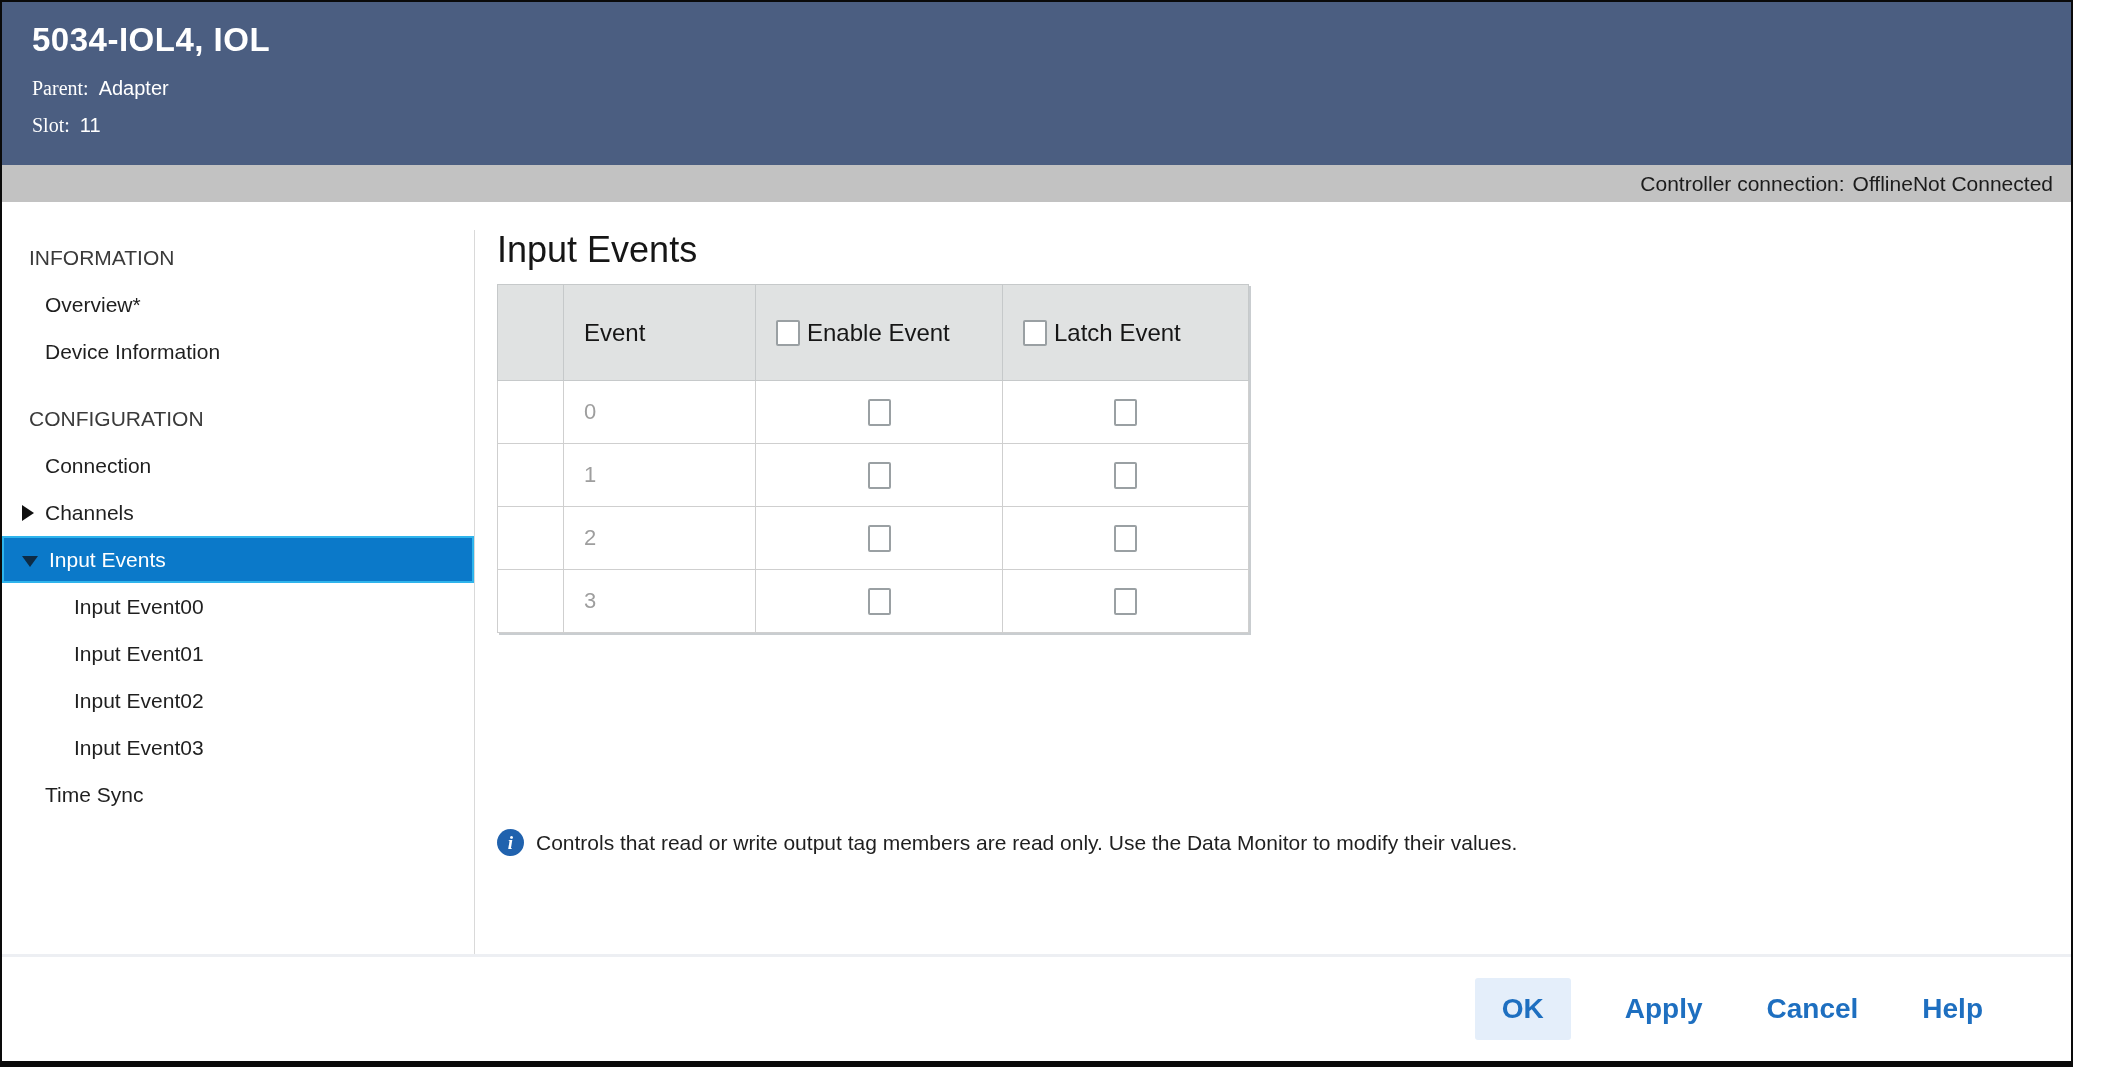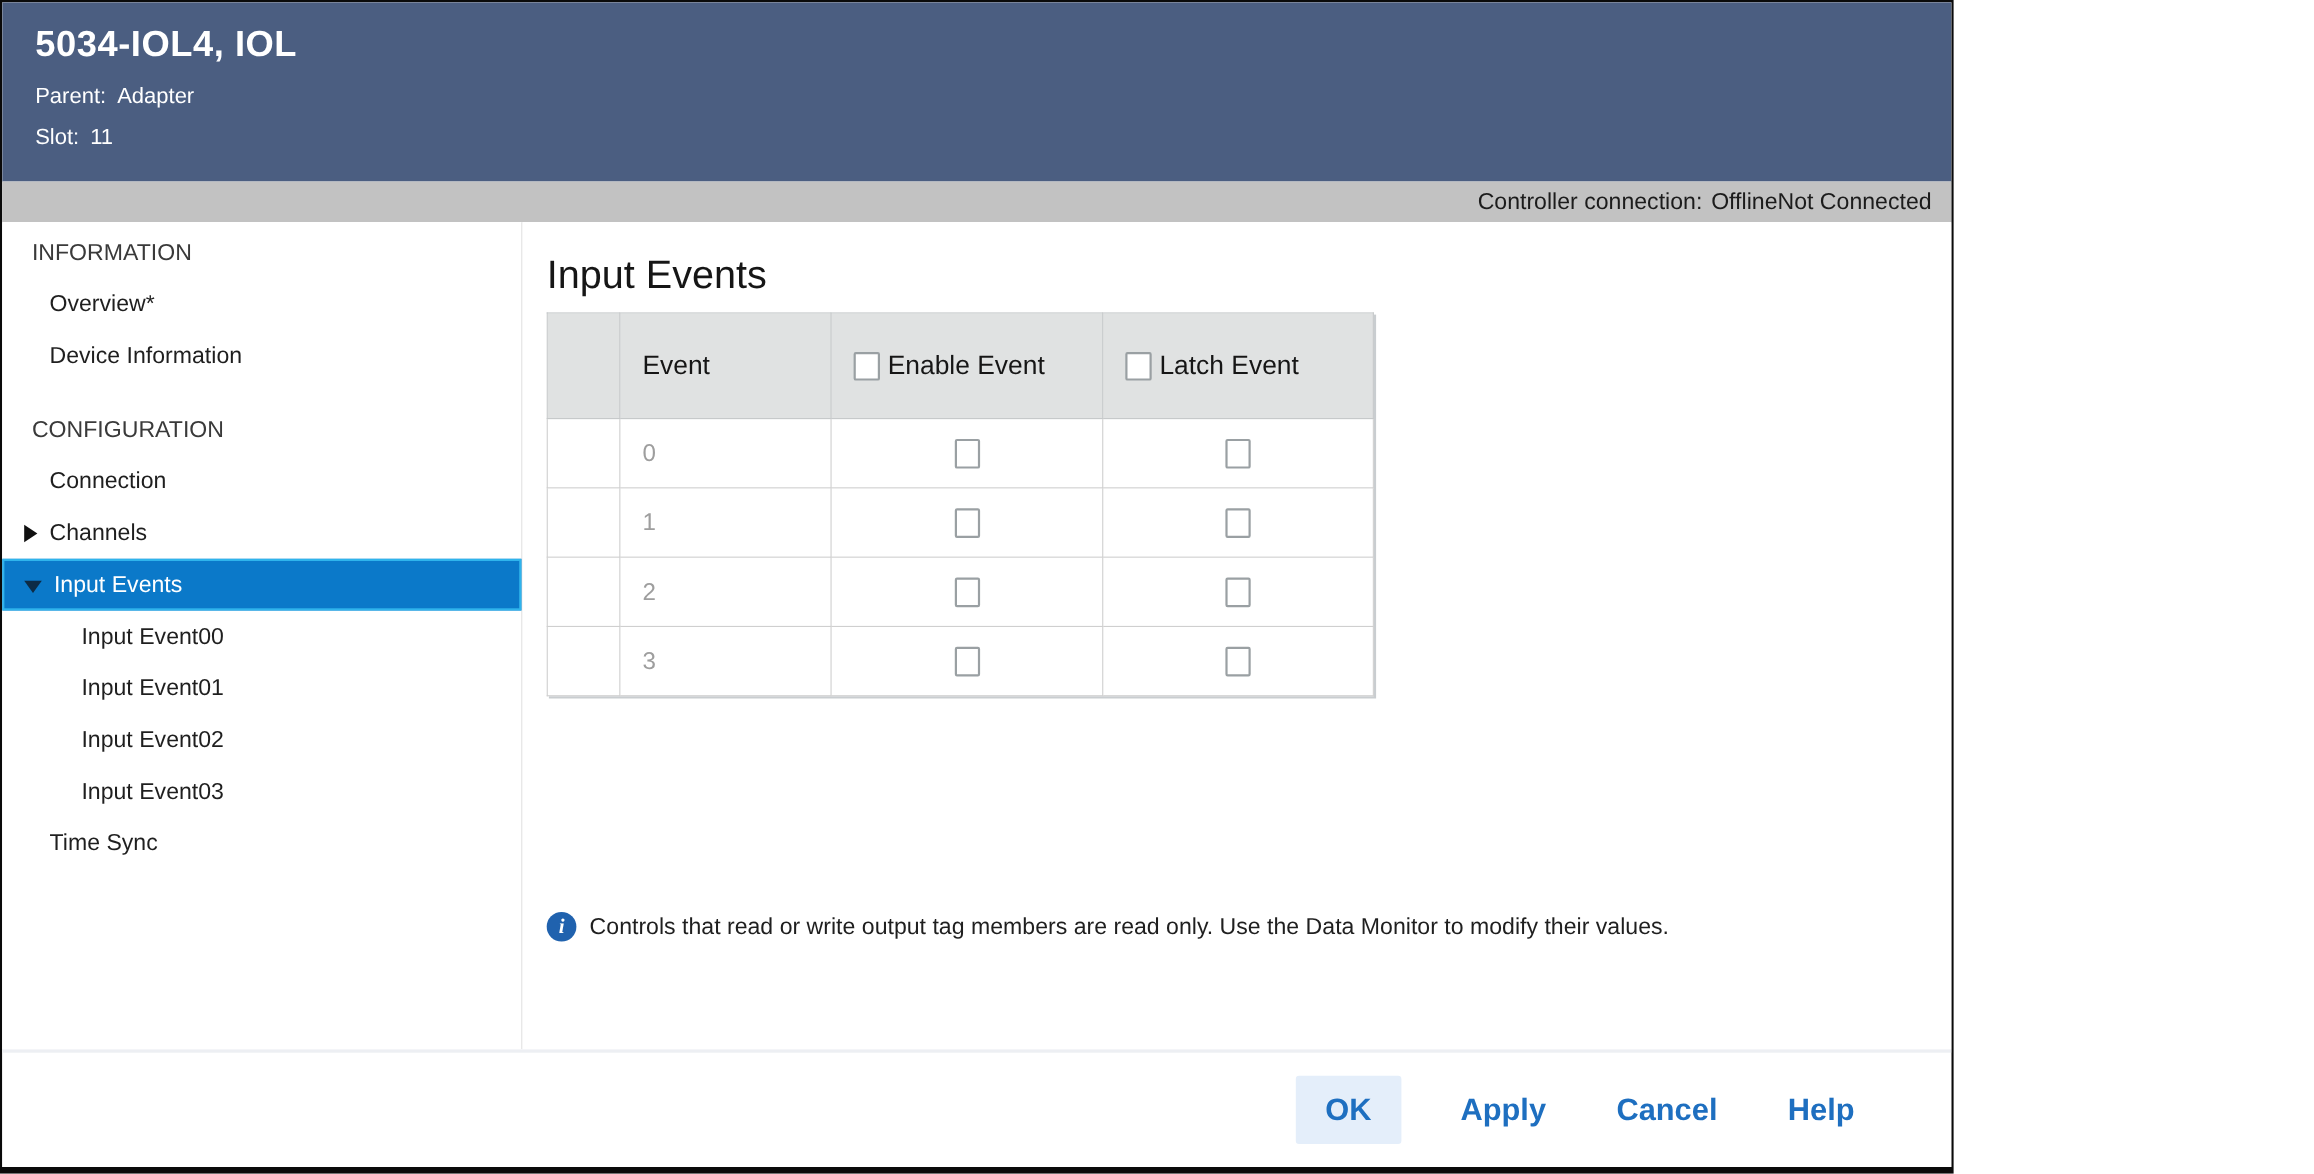--- a/index.html
+++ b/index.html
@@ -10,50 +10,50 @@
     --accent-blue:#1e6fc0;
     --ok-button-bg:#e4eefa;
     --info-icon-blue:#2062ae;
     --table-header-bg:#e0e2e2;
   }
   *{box-sizing:border-box;margin:0;padding:0;}
   html,body{background:#ffffff;}
   body{font-family:"Liberation Sans","DejaVu Sans",sans-serif;color:#1f1f1f;}
 
   .window{
-    width:1776px;height:1067px;
+    width:2073px;height:1067px;
     border:2px solid #0a0a0a;border-bottom:6px solid #0a0a0a;
     display:flex;flex-direction:column;background:#fff;overflow:hidden;
   }
 
   
   .dev-header{
     height:163px;flex:0 0 auto;background:var(--header-bg);
     color:#fff;padding:16px 30px 0 30px;
   }
   .dev-header h1{
     font-size:33px;font-weight:700;letter-spacing:.5px;line-height:44px;margin-bottom:8px;
   }
   .hline{font-size:20px;line-height:37px;}
-  .hline .lbl{margin-right:10px;}
+  .hline .lbl{margin-right:10px;font-family:Liberation Serif, serif;}
 
   
   .status-bar{
     height:37px;flex:0 0 auto;background:var(--status-bar-bg);
     display:flex;align-items:center;justify-content:flex-end;
     padding:0 18px 0 30px;font-size:21px;color:#1c1c1c;
   }
   .status-left .lbl{margin-right:8px;}
 
   
   .body{flex:1 1 auto;display:flex;min-height:0;background:#fff;}
 
   .sidebar{
     width:473px;flex:0 0 auto;border-right:1px solid #d9d9d9;
-    padding-top:4px;font-size:21px;color:#1f1f1f;background:#fff;
+    padding-top:4px;font-size:21px;color:#1f1f1f;background:#fff;margin-top:28px;
   }
   .nav-item{height:47px;display:flex;align-items:center;padding-left:43px;cursor:default;}
   .nav-item.section{padding-left:27px;color:#3a3a3a;}
   .nav-item.level2{padding-left:72px;text-align:center;}
   .nav-item.gap-above{margin-top:20px;}
   .nav-item.has-arrow{padding-left:20px;}
   .arrow{display:inline-block;width:0;height:0;flex:0 0 auto;}
   .arrow.right{
     border-left:12px solid #101010;
     border-top:8px solid transparent;border-bottom:8px solid transparent;

